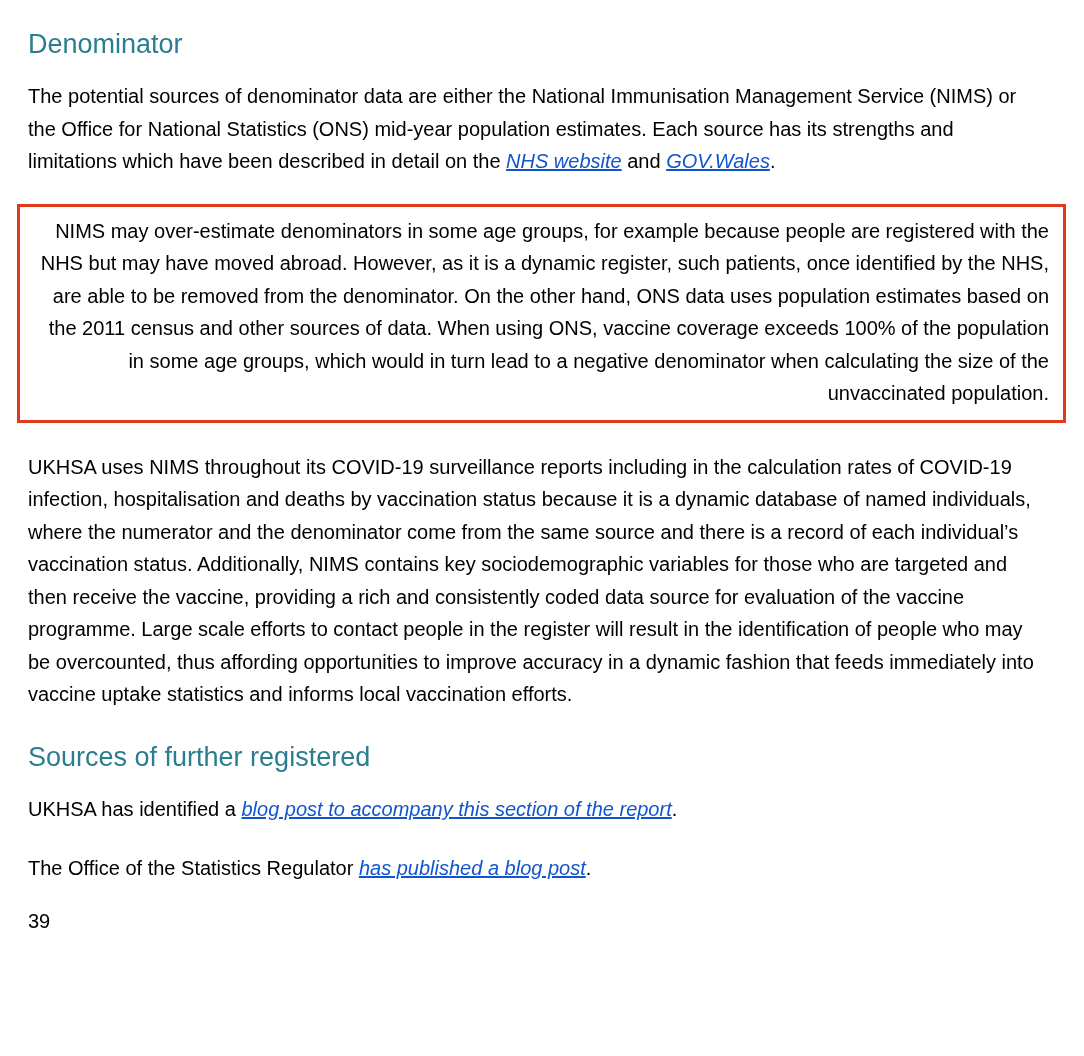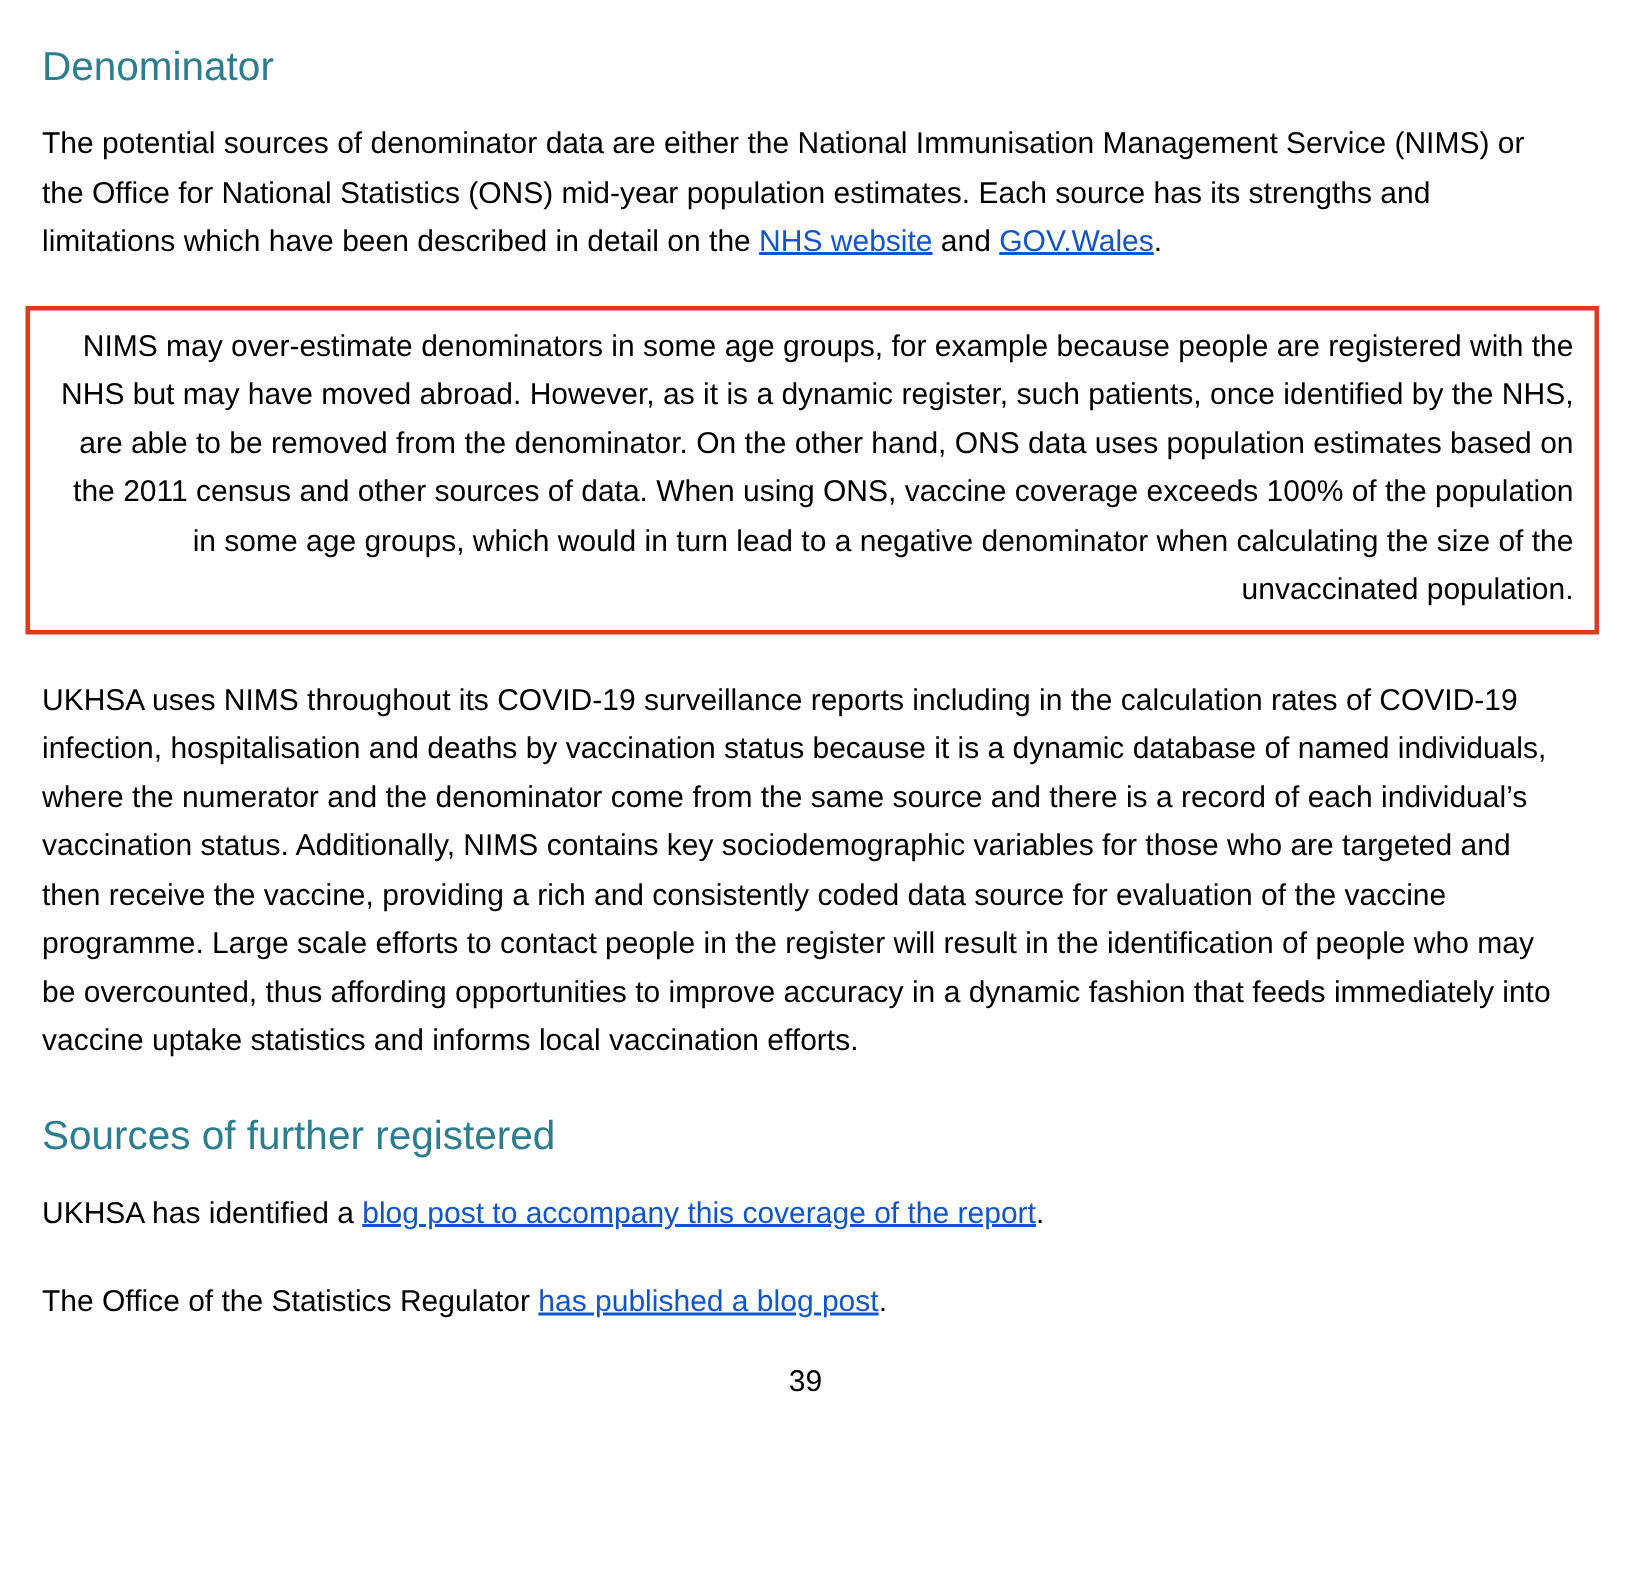--- a/index.html
+++ b/index.html
@@ -41,23 +41,23 @@
     padding: 8px 14px 10px 8px;
     text-align: right;
   }
   .highlight-box .body-para {
     margin: 0;
   }
   a.doc-link {
     color: var(--link-color);
     text-decoration: underline;
     cursor: pointer;
+    font-style: italic;
   }
   .page-number {
-    text-align: center;
     font-size: 20px;
     margin-top: 4px;
   }
 </style>
 </head>
 <body>
 
 <div class="page">
 
   <h1 class="section-heading">Denominator</h1>
@@ -65,19 +65,19 @@
   <p class="body-para"><span>The potential sources of denominator data are either the National Immunisation Management Service (NIMS) or the Office for National Statistics (ONS) mid-year population estimates. Each source has its strengths and limitations which have been described in detail on the </span><a href="#" class="doc-link">NHS website</a><span> and </span><a href="#" class="doc-link">GOV.Wales</a><span>.</span></p>
 
   <div class="highlight-box">
     <p class="body-para"><span>NIMS may over-estimate denominators in some age groups, for example because people are registered with the NHS but may have moved abroad. However, as it is a dynamic register, such patients, once identified by the NHS, are able to be removed from the denominator. On the other hand, ONS data uses population estimates based on the 2011 census and other sources of data. When using ONS, vaccine coverage exceeds 100% of the population in some age groups, which would in turn lead to a negative denominator when calculating the size of the unvaccinated population.</span></p>
   </div>
 
   <p class="body-para"><span>UKHSA uses NIMS throughout its COVID-19 surveillance reports including in the calculation rates of COVID-19 infection, hospitalisation and deaths by vaccination status because it is a dynamic database of named individuals, where the numerator and the denominator come from the same source and there is a record of each individual’s vaccination status. Additionally, NIMS contains key sociodemographic variables for those who are targeted and then receive the vaccine, providing a rich and consistently coded data source for evaluation of the vaccine programme. Large scale efforts to contact people in the register will result in the identification of people who may be overcounted, thus affording opportunities to improve accuracy in a dynamic fashion that feeds immediately into vaccine uptake statistics and informs local vaccination efforts.</span></p>
 
   <h1 class="section-heading secondary">Sources of further registered</h1>
 
-  <p class="body-para"><span>UKHSA has identified a </span><a href="#" class="doc-link">blog post to accompany this coverage of the report</a><span>.</span></p>
+  <p class="body-para"><span>UKHSA has identified a </span><a href="#" class="doc-link">blog post to accompany this section of the report</a><span>.</span></p>
 
   <p class="body-para"><span>The Office of the Statistics Regulator </span><a href="#" class="doc-link">has published a blog post</a><span>.</span></p>
 
   <div class="page-number">39</div>
 
 </div>
 
 </body></html>

